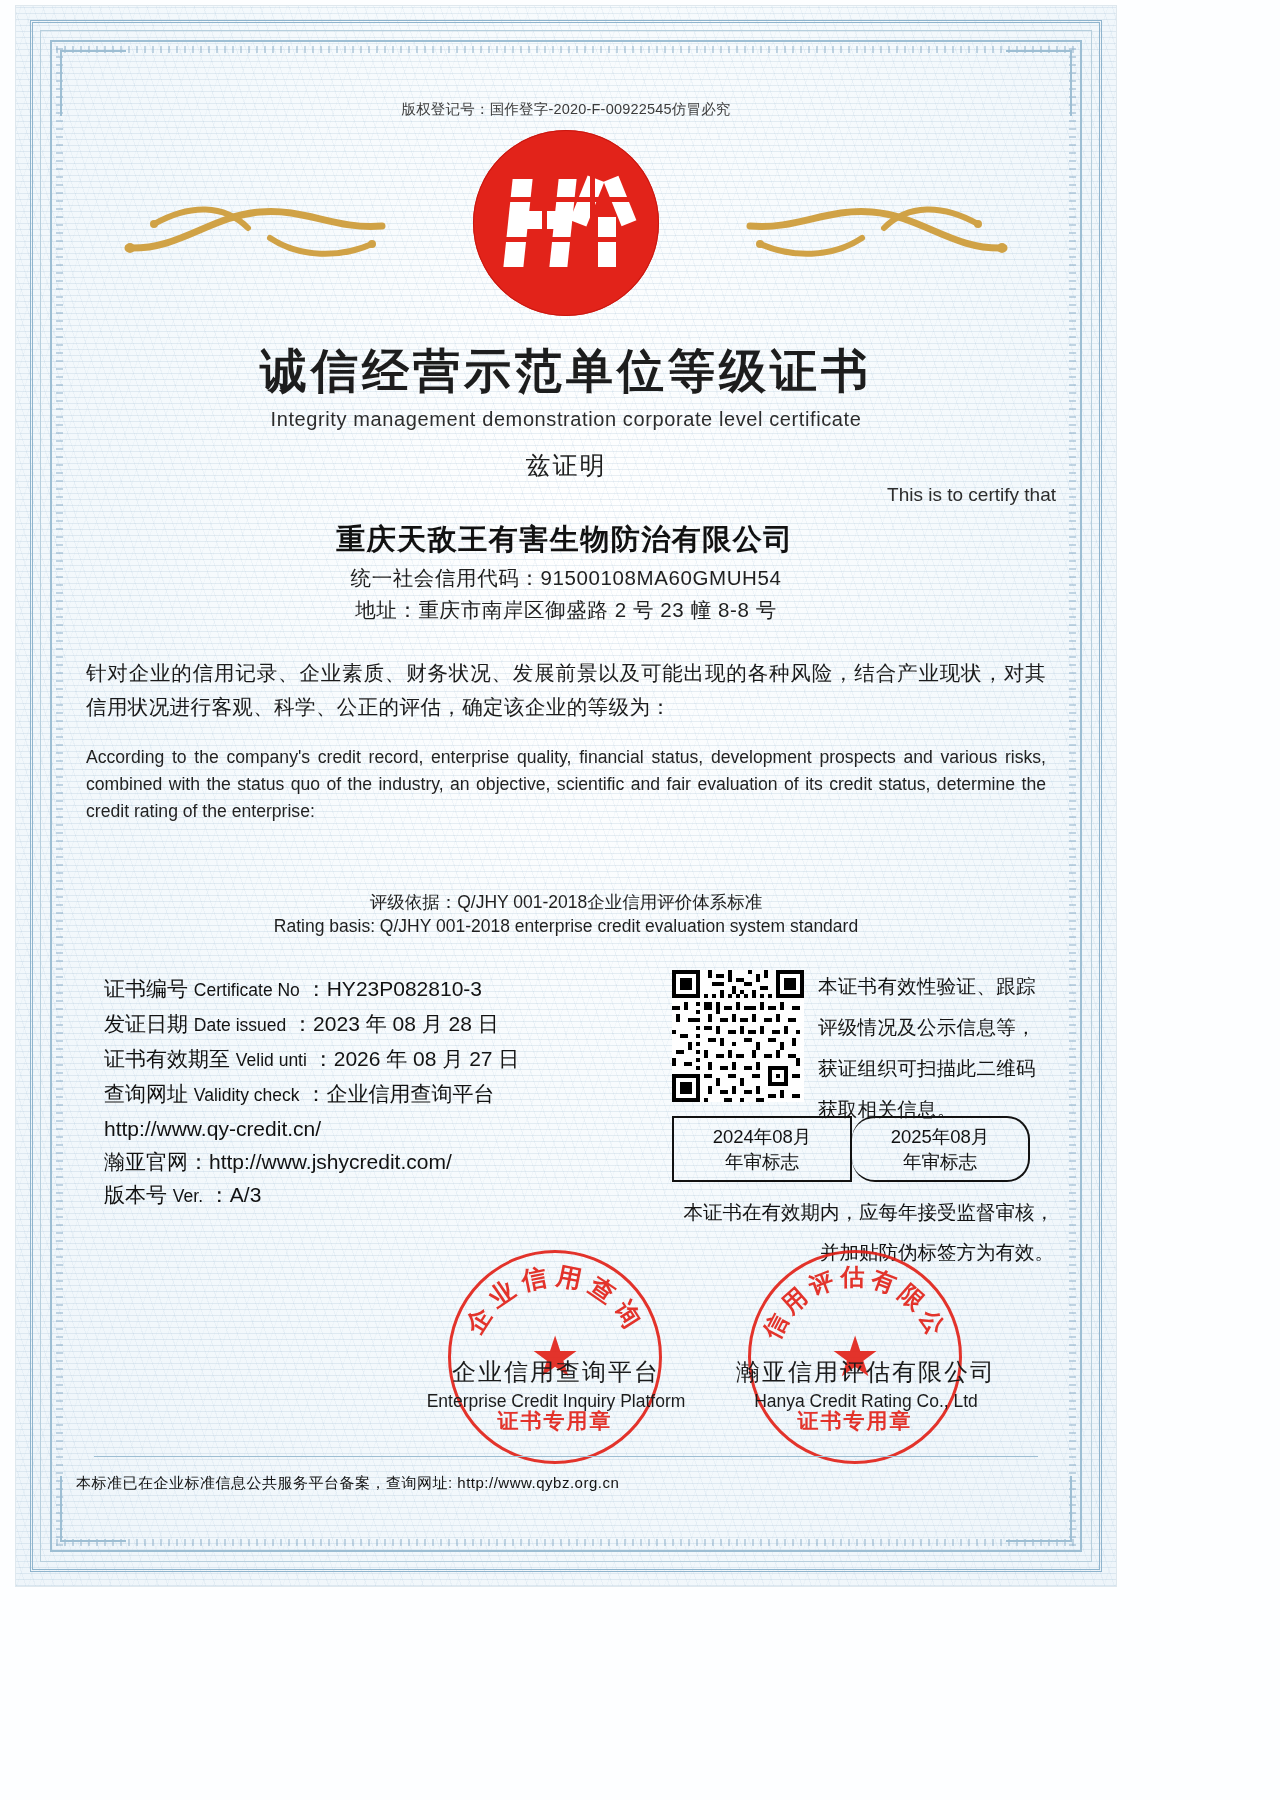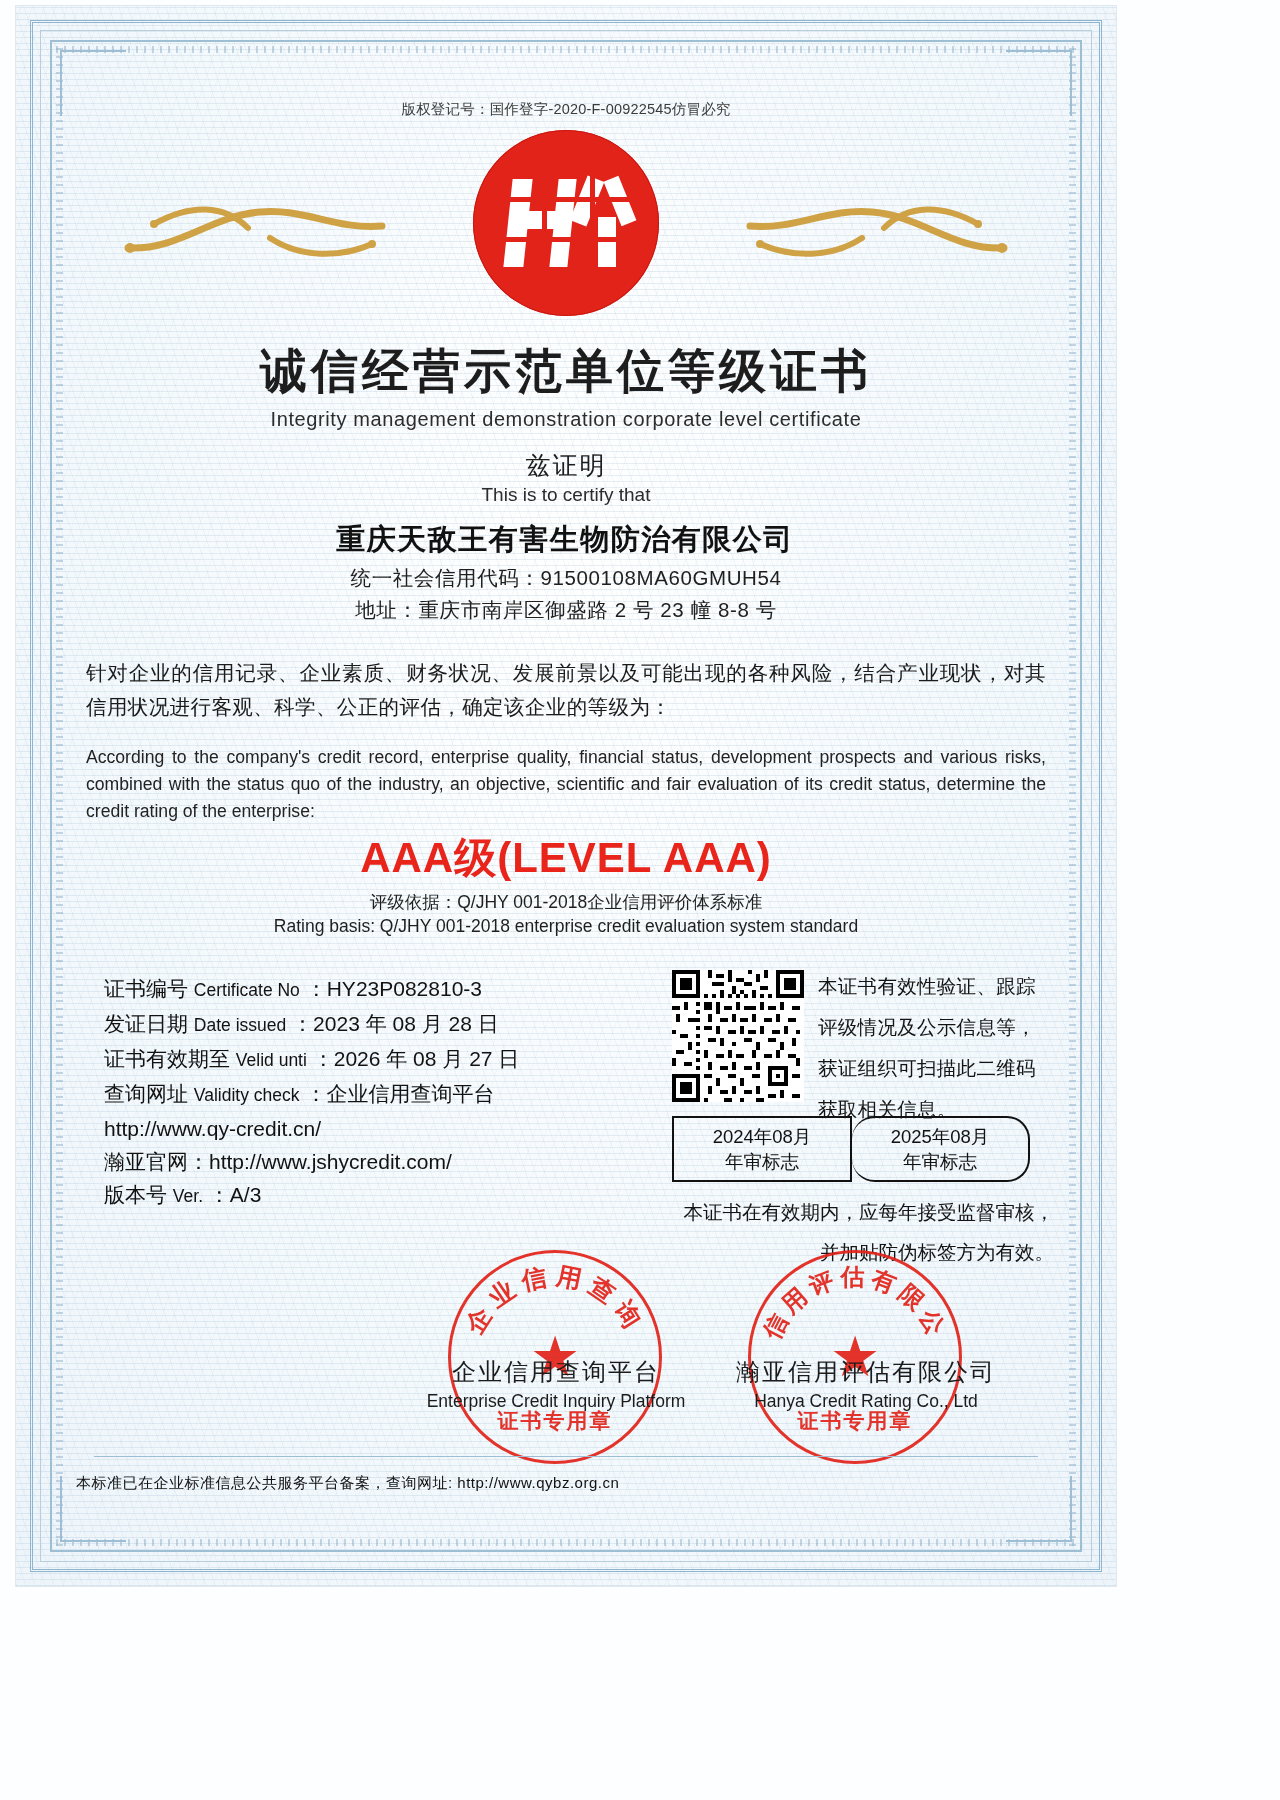--- a/index.html
+++ b/index.html
@@ -182,21 +182,21 @@
     position: absolute;
     top: 385px; left: 0; right: 0;
     text-align: center;
     font-size: 25px;
     color: #1d1d1d;
     letter-spacing: 2px;
   }
   .certify-en {
     position: absolute;
     top: 420px; left: 0; right: 0;
-    text-align: center;
+    text-align: right;
     font-size: 19px;
     color: #2c2c2c;
   }
   .company {
     position: absolute;
     top: 456px; left: 0; right: 2px;
     text-align: center;
     font-size: 29px;
     font-weight: bold;
     color: #111;
@@ -463,21 +463,20 @@
 
       <div class="company">重庆天敌王有害生物防治有限公司</div>
       <div class="org-code">统一社会信用代码：91500108MA60GMUH54</div>
       <div class="org-addr">地址：重庆市南岸区御盛路 2 号 23 幢 8-8 号</div>
 
       <div class="para">
         <div class="cn">针对企业的信用记录、企业素质、财务状况、发展前景以及可能出现的各种风险，结合产业现状，对其信用状况进行客观、科学、公正的评估，确定该企业的等级为：</div>
         <div class="en">According to the company's credit record, enterprise quality, financial status, development prospects and various risks, combined with the status quo of the industry, an objective, scientific and fair evaluation of its credit status, determine the credit rating of the enterprise:</div>
       </div>
 
-      <div class="level">AAA级(LEVEL AAA)</div>
       <div class="basis-cn">评级依据：Q/JHY 001-2018企业信用评价体系标准</div>
       <div class="basis-en">Rating basis: Q/JHY 001-2018 enterprise credit evaluation system standard</div>
 
       <div class="details">
         <div class="row">
           <span class="lbl-cn">证书编号</span>
           <span class="lbl-en">Certificate No</span>
           <span>：HY23P082810-3</span>
         </div>
         <div class="row">

